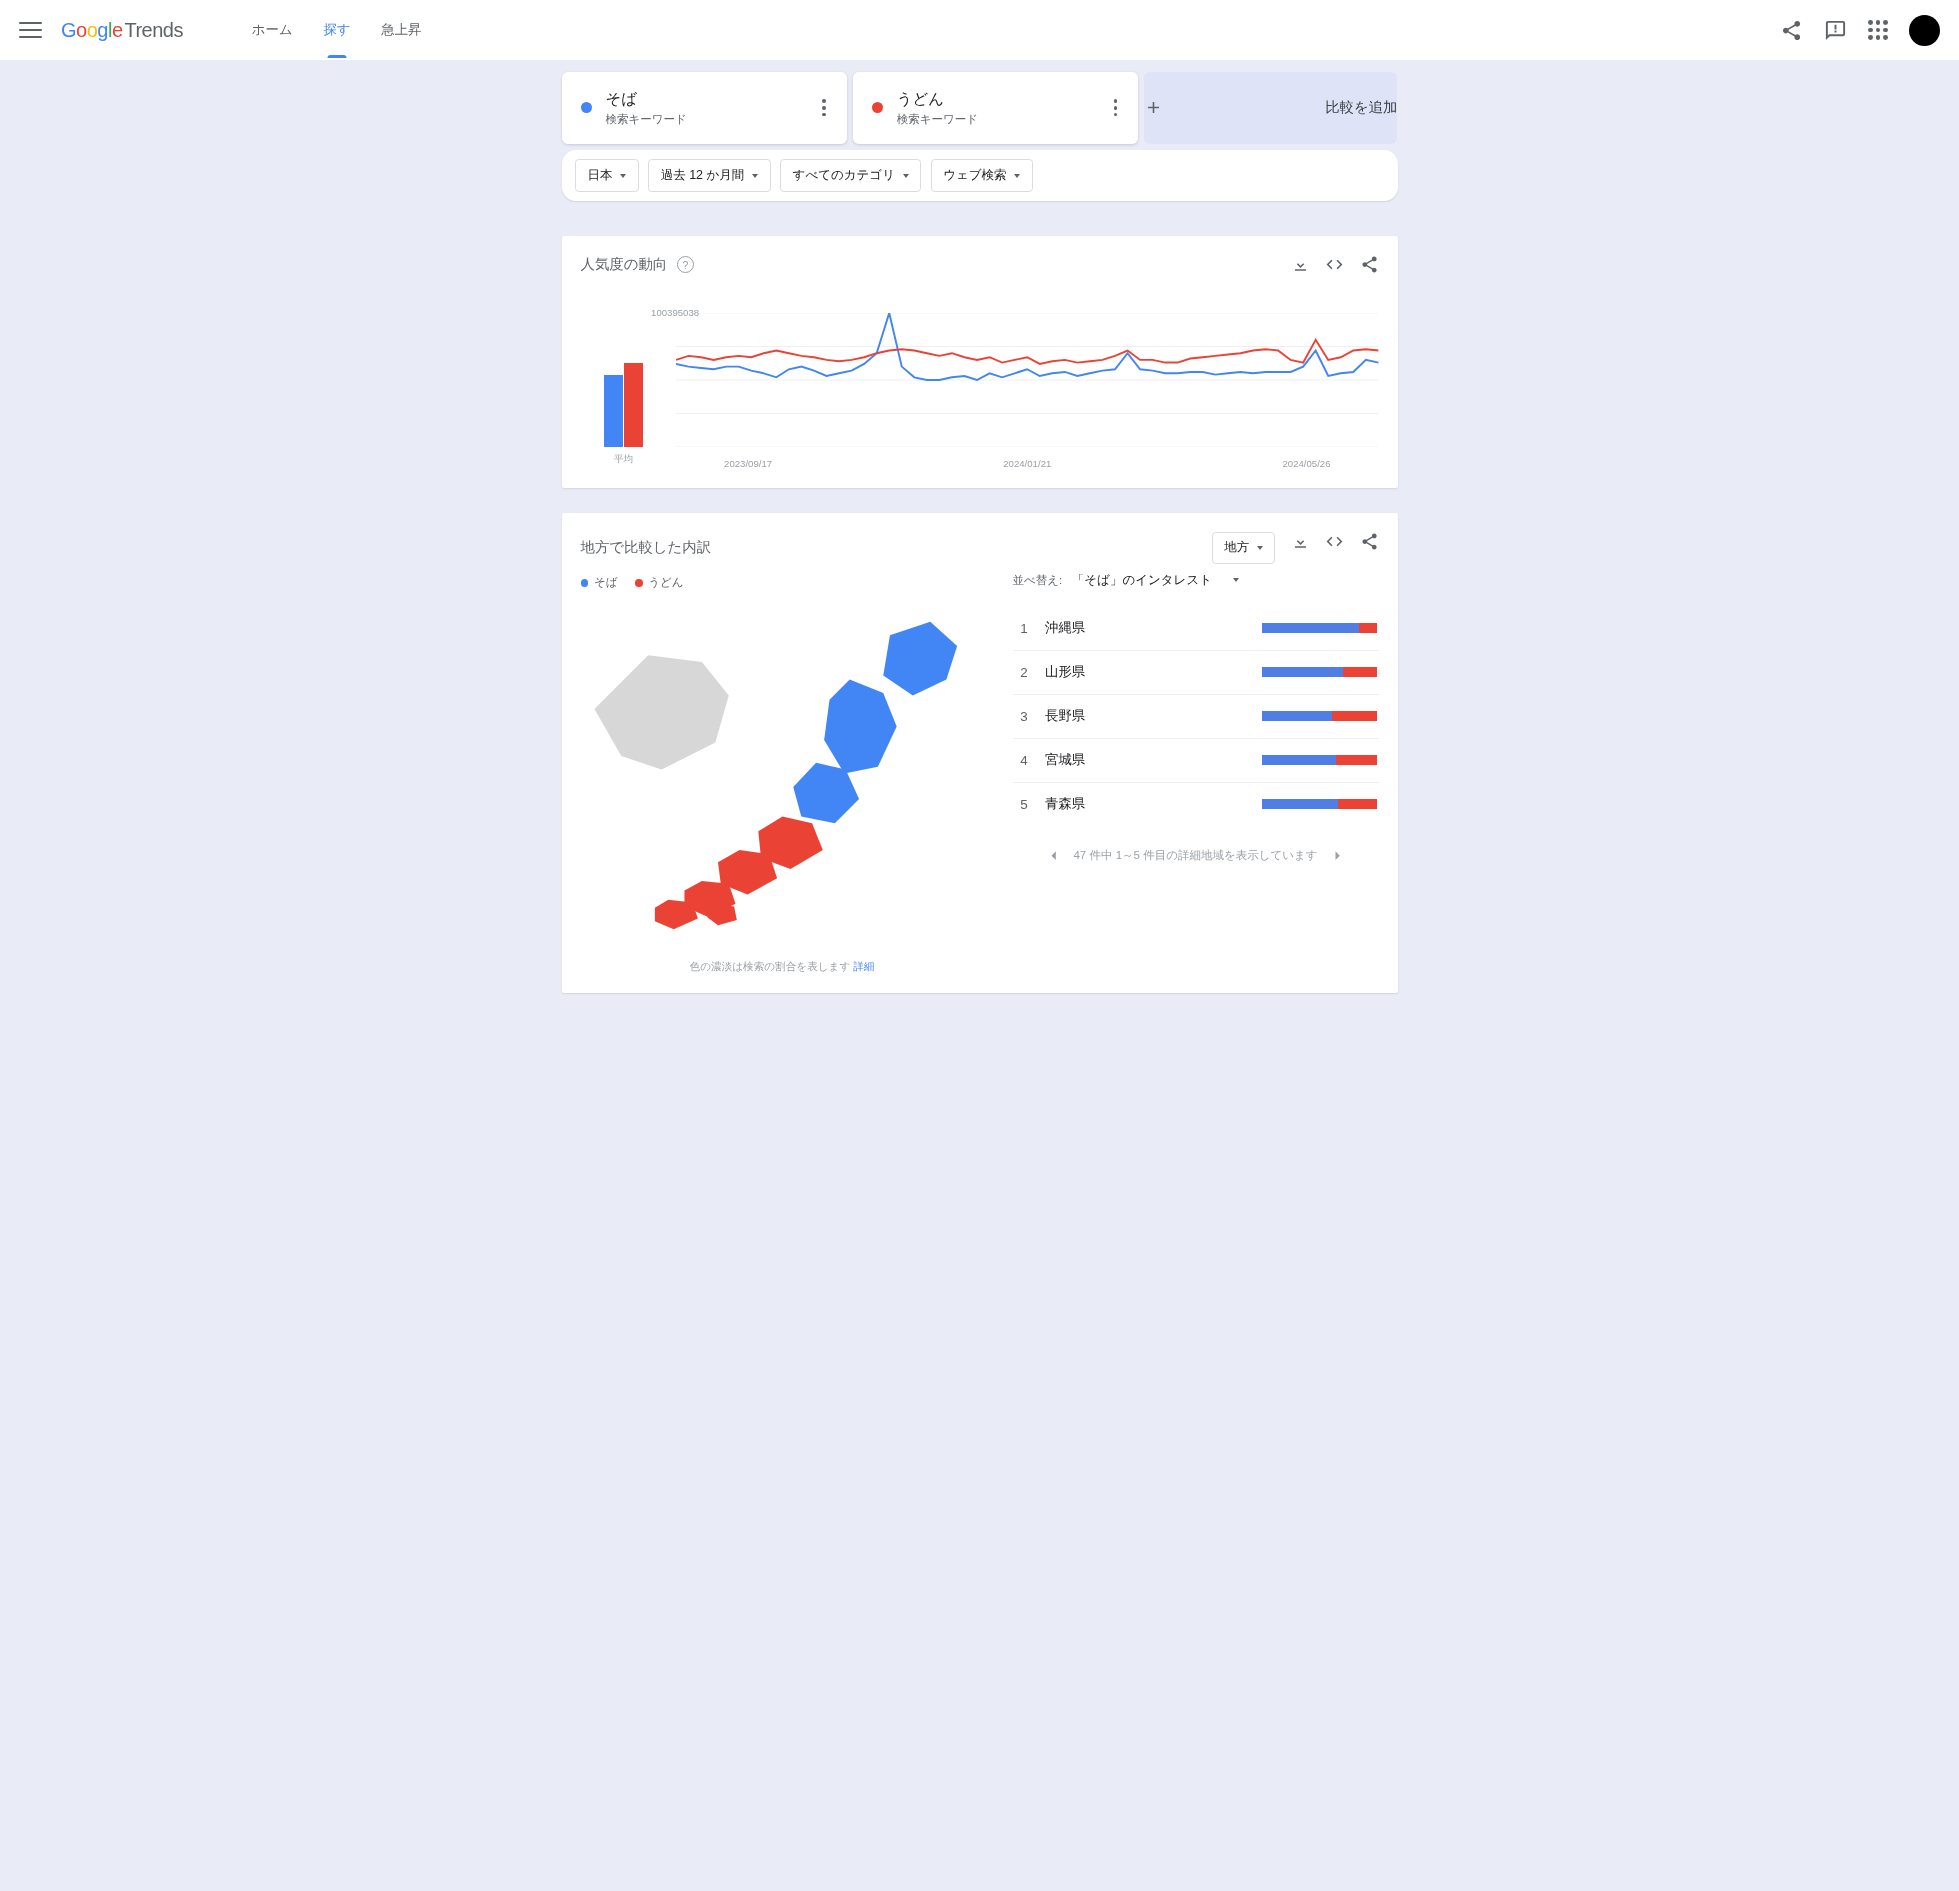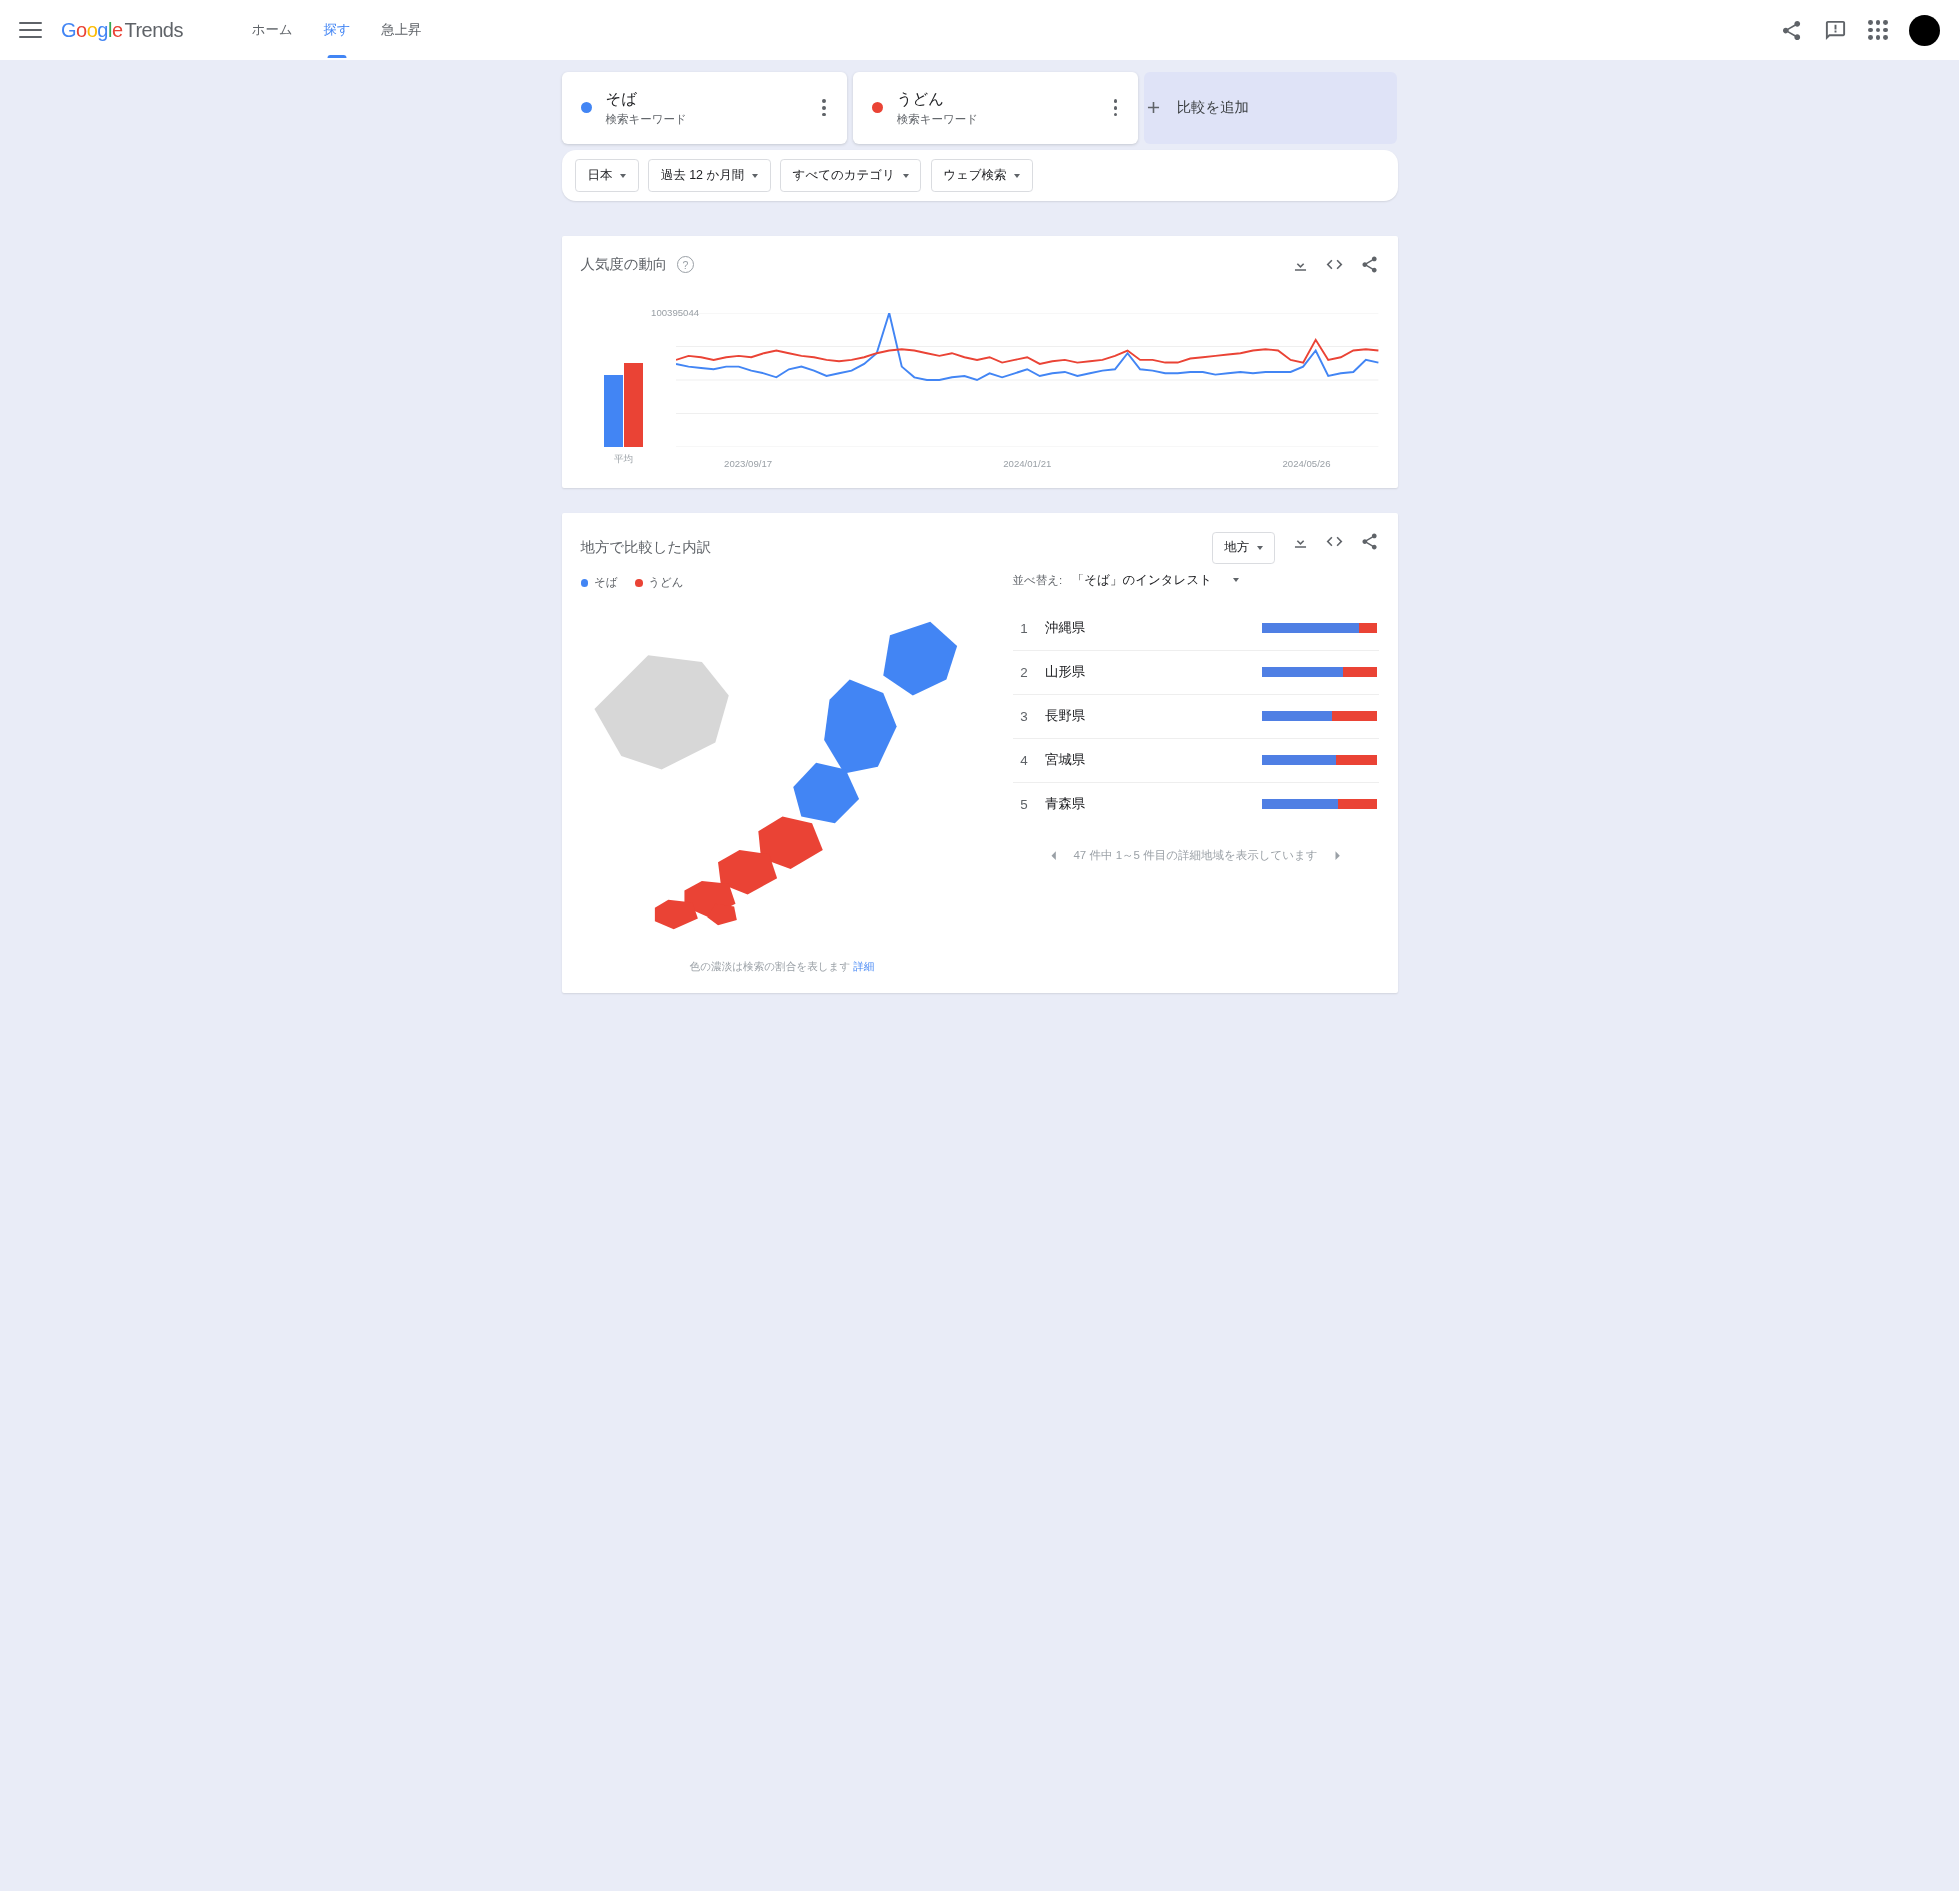--- a/index.html
+++ b/index.html
@@ -24,21 +24,21 @@
   .spacer{flex:1}
   .hicons{display:flex;align-items:center;gap:21px}
   .icon{width:23px;height:23px;fill:#5f6368;cursor:pointer}
   .grid-icon{display:grid;grid-template-columns:repeat(3,4.8px);grid-template-rows:repeat(3,4.8px);gap:2.9px;cursor:pointer}
   .grid-icon span{width:4.8px;height:4.8px;background:#5f6368;border-radius:50%}
   .avatar{width:31px;height:31px;border-radius:50%;background:#000}
 
   .wrap{max-width:836px;margin:0 auto;padding:11.5px 0 38px}
   .chip-row{display:flex;gap:5.8px;margin-bottom:5.8px}
   .term-card{flex:1;background:var(--card);border-radius:5.8px;box-shadow:var(--shadow-lg);display:flex;align-items:center;padding:17.3px 13.4px 17.3px 19px;gap:13.4px}
-  .add-card{flex:1;background:var(--light-card);border-radius:5.8px;display:flex;align-items:center;justify-content:flex-start;gap:13.4px;color:#3c4043;font-size:14.4px;cursor:pointer}
+  .add-card{flex:1;background:var(--light-card);border-radius:5.8px;display:flex;align-items:center;justify-content:space-between;gap:13.4px;color:#3c4043;font-size:14.4px;cursor:pointer}
   .dot{width:11.5px;height:11.5px;border-radius:50%}
   .term-text{flex:1}
   .term-text .title{font-size:15.4px;color:var(--text)}
   .term-text .sub{font-size:11.5px;color:var(--muted);margin-top:1.9px}
   .more{width:19px;height:19px;display:flex;flex-direction:column;align-items:center;justify-content:center;gap:2.9px;cursor:pointer}
   .more span{width:3.8px;height:3.8px;background:#5f6368;border-radius:50%}
 
   .filter-bar{background:var(--card);border-radius:14px;box-shadow:var(--shadow);padding:9.6px 13.4px;display:flex;gap:9.6px;margin-bottom:35px}
   .sel{border:1px solid #dadce0;border-radius:3.8px;padding:6.7px 11.5px;display:flex;align-items:center;gap:7.7px;font-size:12.5px;color:var(--text);cursor:pointer;background:#fff}
   .tri{width:0;height:0;border-left:3.8px solid transparent;border-right:3.8px solid transparent;border-top:4.8px solid #5f6368}
@@ -205,21 +205,21 @@
             <div class="bar" style="height: 72px; background: rgb(66, 133, 244);"></div>
             <div class="bar" style="height: 84px; background: rgb(234, 67, 53);"></div>
           </div>
         <div class="avg-label">平均</div>
       </div>
       <div class="line-wrap">
         <div class="y-axis">
           <span>100</span>
           <span>39</span>
           <span>50</span>
-          <span>44</span>
+          <span>38</span>
         </div>
         <svg class="lines" id="line-svg" viewBox="0 0 720 140" preserveAspectRatio="none">
           <line class="grid-line" x1="0" y1="0" x2="720" y2="0"></line>
           <line class="grid-line" x1="0" y1="35" x2="720" y2="35"></line>
           <line class="grid-line" x1="0" y1="70" x2="720" y2="70"></line>
           <line class="grid-line" x1="0" y1="105" x2="720" y2="105"></line>
           <line class="grid-line" x1="0" y1="140" x2="720" y2="140"></line>
         <polyline points="0,53.2 12.857142857142856,56 25.71428571428571,57.400000000000006 38.57142857142857,58.80000000000001 51.42857142857142,56 64.28571428571429,56 77.14285714285714,60.2 90,63 102.85714285714285,67.2 115.71428571428572,58.80000000000001 128.57142857142858,56 141.42857142857142,60.2 154.28571428571428,65.8 167.14285714285714,63 180,60.2 192.85714285714286,53.2 205.7142857142857,42 218.57142857142856,0 231.42857142857144,56 244.2857142857143,67.2 257.14285714285717,70 270,70 282.85714285714283,67.2 295.7142857142857,65.8 308.57142857142856,70 321.42857142857144,63 334.2857142857143,67.2 347.14285714285717,63 360,58.80000000000001 372.8571428571429,65.8 385.7142857142857,63 398.5714285714286,61.599999999999994 411.4285714285714,65.8 424.2857142857143,63 437.1428571428571,60.2 450,58.80000000000001 462.8571428571429,42 475.7142857142857,58.80000000000001 488.5714285714286,60.2 501.4285714285714,63 514.2857142857143,63 527.1428571428571,61.599999999999994 540,61.599999999999994 552.8571428571429,64.39999999999999 565.7142857142857,63 578.5714285714286,61.599999999999994 591.4285714285714,63 604.2857142857143,61.599999999999994 617.1428571428571,61.599999999999994 630,61.599999999999994 642.8571428571429,56 655.7142857142857,39.2 668.5714285714286,65.8 681.4285714285714,63 694.2857142857143,61.599999999999994 707.1428571428571,49 720,51.8" fill="none" stroke="#4285f4" stroke-width="2"></polyline>
             <polyline points="0,49 12.857142857142856,44.8 25.71428571428571,46.19999999999999 38.57142857142857,49 51.42857142857142,46.19999999999999 64.28571428571429,44.8 77.14285714285714,46.19999999999999 90,42 102.85714285714285,39.2 115.71428571428572,42 128.57142857142858,44.8 141.42857142857142,46.19999999999999 154.28571428571428,49 167.14285714285714,50.39999999999999 180,49 192.85714285714286,46.19999999999999 205.7142857142857,42 218.57142857142856,39.2 231.42857142857144,37.8 244.2857142857143,39.2 257.14285714285717,42 270,44.8 282.85714285714283,42 295.7142857142857,46.19999999999999 308.57142857142856,49 321.42857142857144,46.19999999999999 334.2857142857143,51.8 347.14285714285717,49 360,46.19999999999999 372.8571428571429,53.2 385.7142857142857,50.39999999999999 398.5714285714286,49 411.4285714285714,51.8 424.2857142857143,50.39999999999999 437.1428571428571,49 450,44.8 462.8571428571429,39.2 475.7142857142857,49 488.5714285714286,49 501.4285714285714,51.8 514.2857142857143,51.8 527.1428571428571,47.599999999999994 540,46.19999999999999 552.8571428571429,44.8 565.7142857142857,43.400000000000006 578.5714285714286,42 591.4285714285714,39.2 604.2857142857143,37.8 617.1428571428571,39.2 630,49 642.8571428571429,51.8 655.7142857142857,28 668.5714285714286,49 681.4285714285714,46.19999999999999 694.2857142857143,39.2 707.1428571428571,37.8 720,39.2" fill="none" stroke="#ea4335" stroke-width="2"></polyline>
           </svg>

